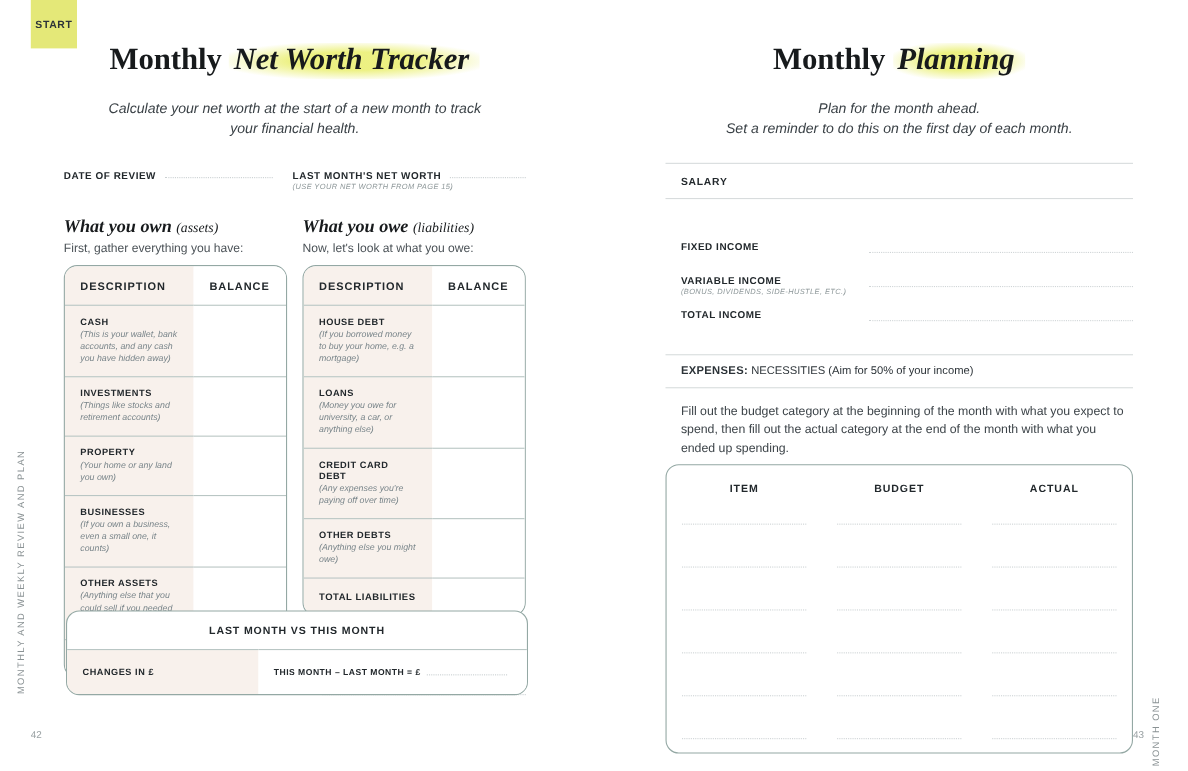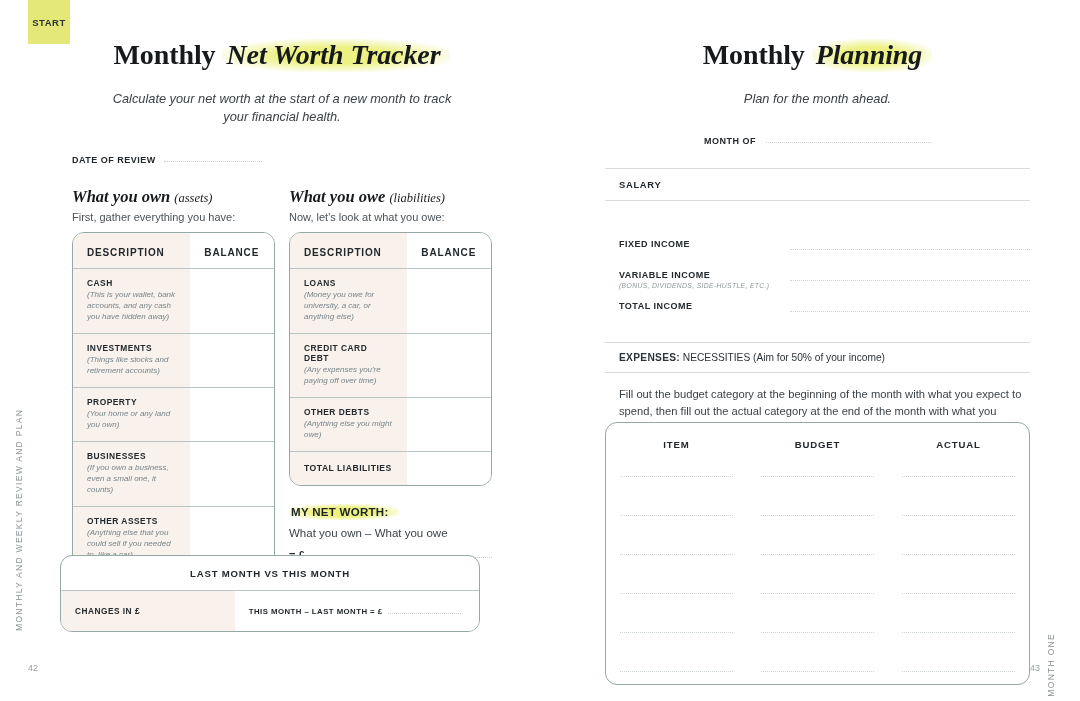--- a/index.html
+++ b/index.html
@@ -308,35 +308,42 @@
 
   <div class="page page-left">
 
     <div class="start-tab">
       <span>START</span>
     </div>
 
     <div class="side-text side-left">MONTHLY AND WEEKLY REVIEW AND PLAN</div>
     <div class="page-num page-num-left">42</div>
 
-    <div style="position:absolute; left:72px; top:40px; width:420px;">
+    <div style="position:absolute; left:58px; top:40px; width:420px;">
 
       <div class="title">
         <span>Monthly</span>
         <span class="hl">Net Worth Tracker</span>
       </div>
 
       <div class="subtitle" style="padding:0 28px;">Calculate your net worth at the start of a new month to track your financial health.</div>
 
       <div style="display:flex; margin-top:29px;">
         <div style="width:190px;">
           <div class="frow">
             <div class="lbl">DATE OF REVIEW</div>
             <div class="dots" style="margin-left:8px;"></div>
           </div>
+        </div>
+        <div style="flex:1; padding-left:18px;">
+          <div class="frow">
+            <div class="lbl">LAST MONTH'S NET WORTH</div>
+            <div class="dots" style="margin-left:8px;"></div>
+          </div>
+          <div class="sublbl" style="margin-top:2px;">(USE YOUR NET WORTH FROM PAGE 15)</div>
         </div>
       </div>
 
       <div style="display:flex; margin-top:22px;">
 
         <div style="width:203px;">
           <div class="sec-head">
             <span>What you own</span>
             <span class="paren">(assets)</span>
           </div>
@@ -419,20 +426,29 @@
           <div class="card" style="margin-top:9px;">
             <table class="tbl">
               <tbody>
                   <tr class="hdr-row">
                 <td class="c-desc" style="width:58%;">
                   <div class="hdr-txt">DESCRIPTION</div>
                 </td>
                 <td class="c-bal">
                   <div class="hdr-txt center">BALANCE</div>
                 </td>
+              </tr>
+              <tr class="row">
+                <td class="c-desc">
+                      <div class="cell-pad">
+                  <div class="item-name">HOUSE DEBT</div>
+                  <div class="item-note">(If you borrowed money to buy your home, e.g. a mortgage)</div>
+                </div>
+                    </td>
+                <td class="c-bal"></td>
               </tr>
               <tr class="row">
                 <td class="c-desc">
                       <div class="cell-pad">
                   <div class="item-name">LOANS</div>
                   <div class="item-note">(Money you owe for university, a car, or anything else)</div>
                 </div>
                     </td>
                 <td class="c-bal"></td>
               </tr>
@@ -501,26 +517,23 @@
 
     <div style="position:absolute; left:65px; top:40px; width:425px;">
 
       <div class="title">
         <span>Monthly</span>
         <span class="hl">Planning</span>
       </div>
 
       <div class="subtitle">
         <div>Plan for the month ahead.</div>
-      </div>
-
-      <div class="month-of" style="margin-top:28px;">
-        <div class="lbl">MONTH OF</div>
-        <div class="dots"></div>
-      </div>
+        <div>Set a reminder to do this on the first day of each month.</div>
+      </div>
+
 
       <div style="margin-top:22px;">
         <div class="rule"></div>
         <div class="salary-band">SALARY</div>
         <div class="rule"></div>
       </div>
 
       <div style="margin-top:38px;">
         <div class="inc-row">
           <div class="inc-left">

